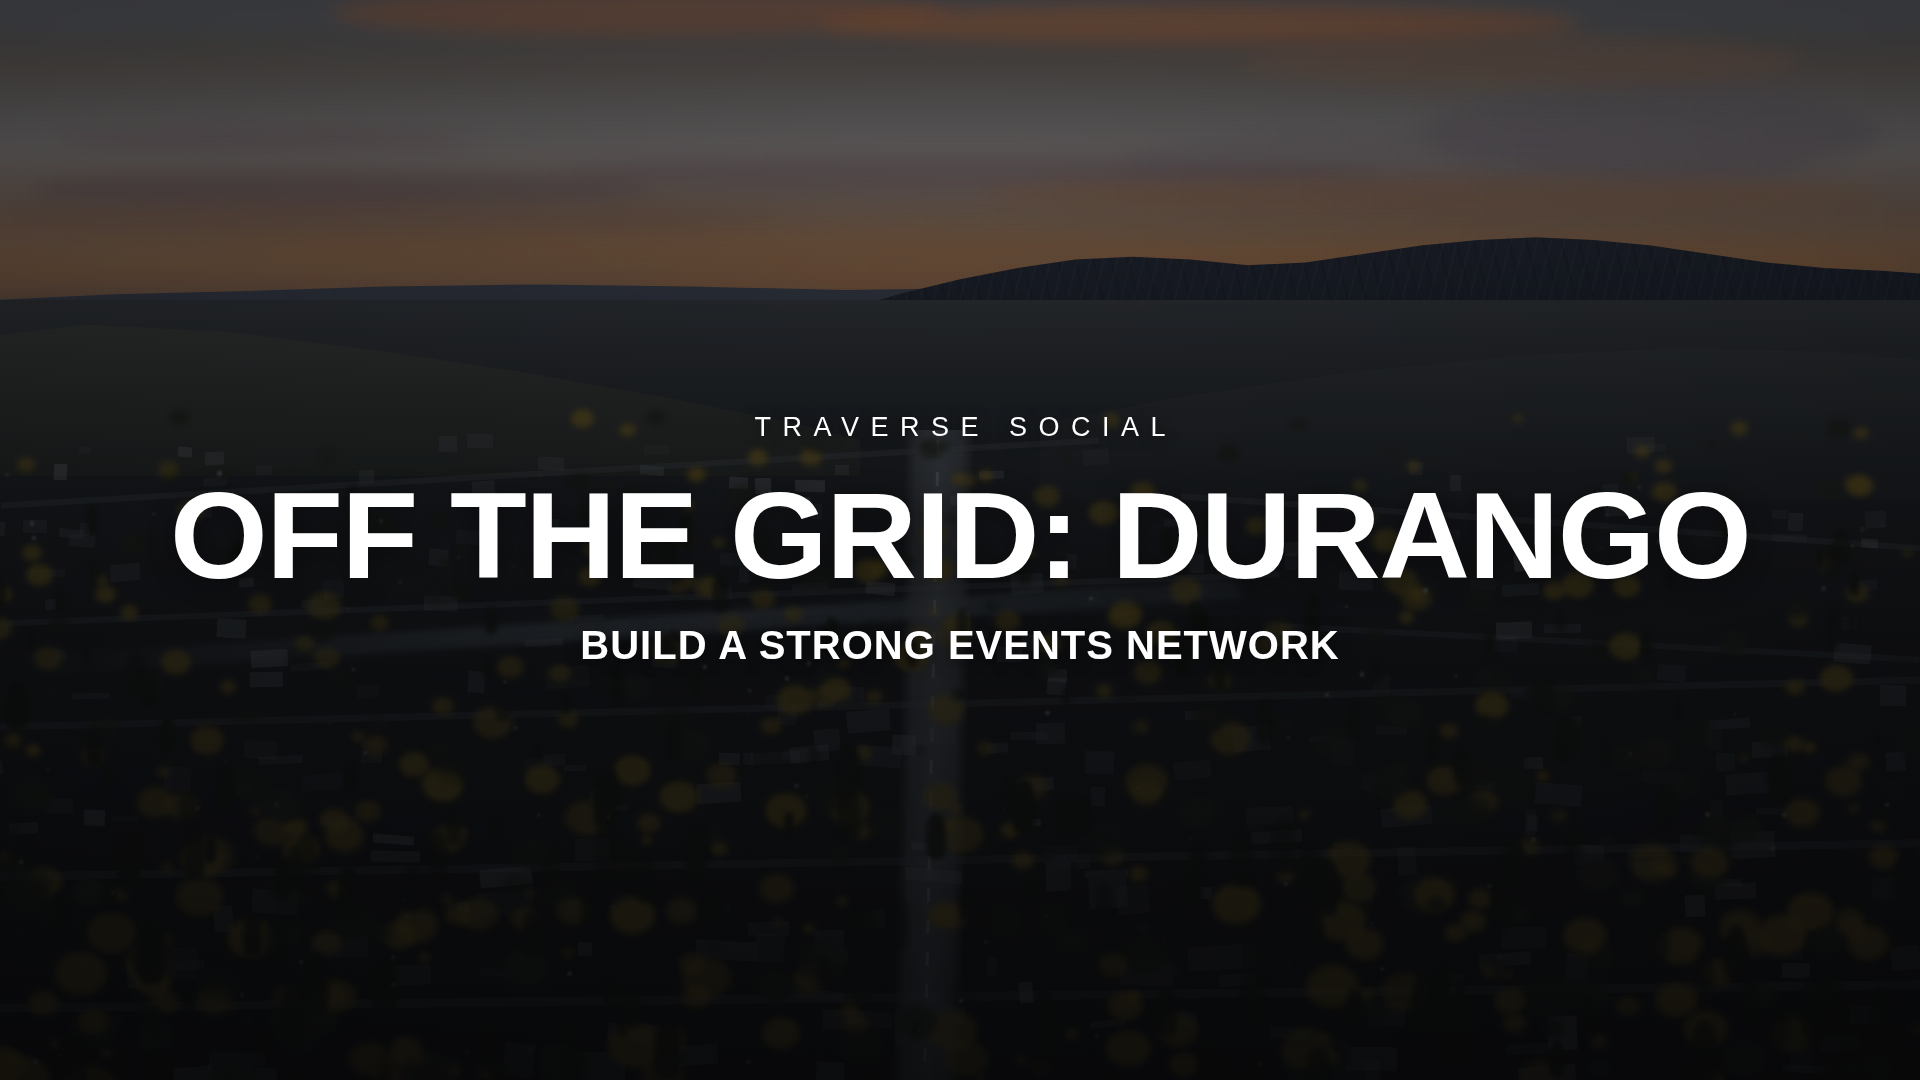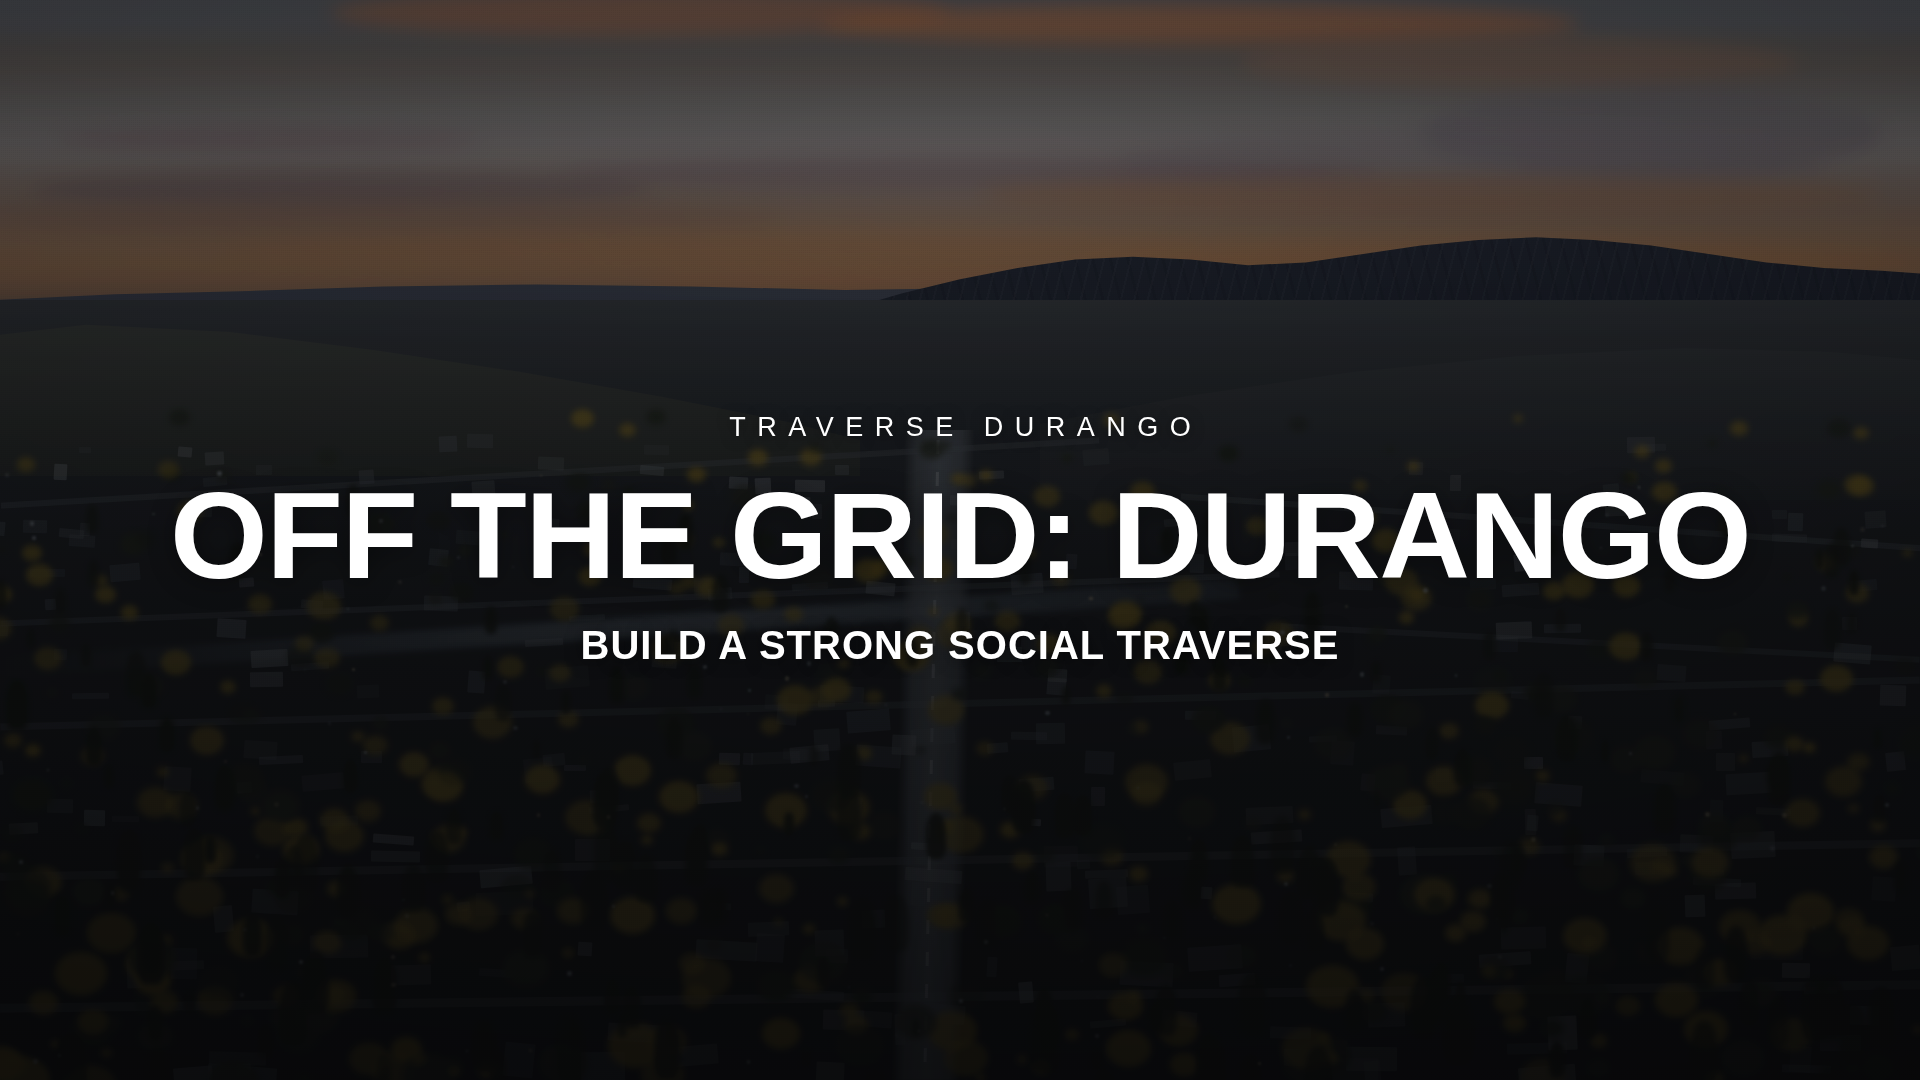--- a/index.html
+++ b/index.html
@@ -1339,18 +1339,18 @@
         <div style="position: absolute; left: 1181.19px; top: 536.521px; width: 1.88345px; height: 1.88345px; border-radius: 50%; background: rgb(174, 186, 198); opacity: 0.56; filter: blur(1px);"></div>
         <div style="position: absolute; left: 1770.45px; top: 846.041px; width: 4.77842px; height: 4.77842px; border-radius: 50%; background: rgb(174, 186, 198); opacity: 0.32; filter: blur(1px);"></div>
       </div>
 
     <div class="grade"></div>
     <div class="scrim"></div>
     <div class="noise"></div>
   </div>
 
   <div class="content">
-    <div class="eyebrow">TRAVERSE DURANGO</div>
+    <div class="eyebrow">TRAVERSE SOCIAL</div>
     <h1 class="headline">OFF THE GRID: DURANGO</h1>
-    <div class="subhead">BUILD A STRONG SOCIAL TRAVERSE</div>
+    <div class="subhead">BUILD A STRONG EVENTS NETWORK</div>
   </div>
 
 </div>
 
 </body></html>

